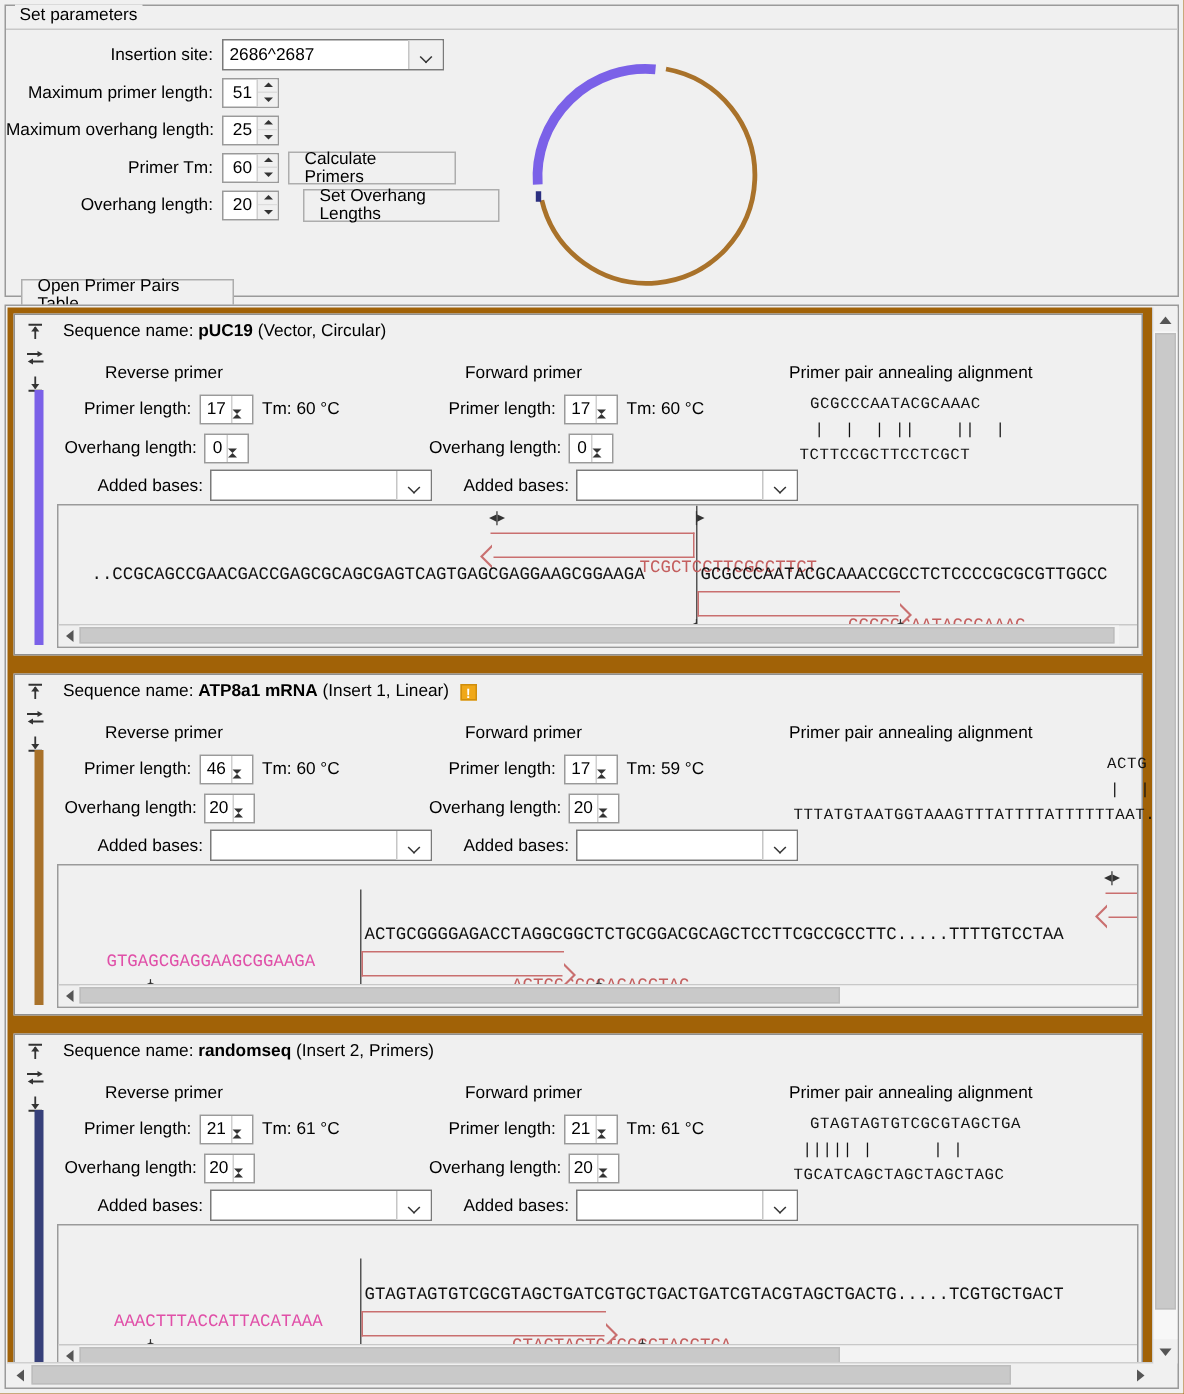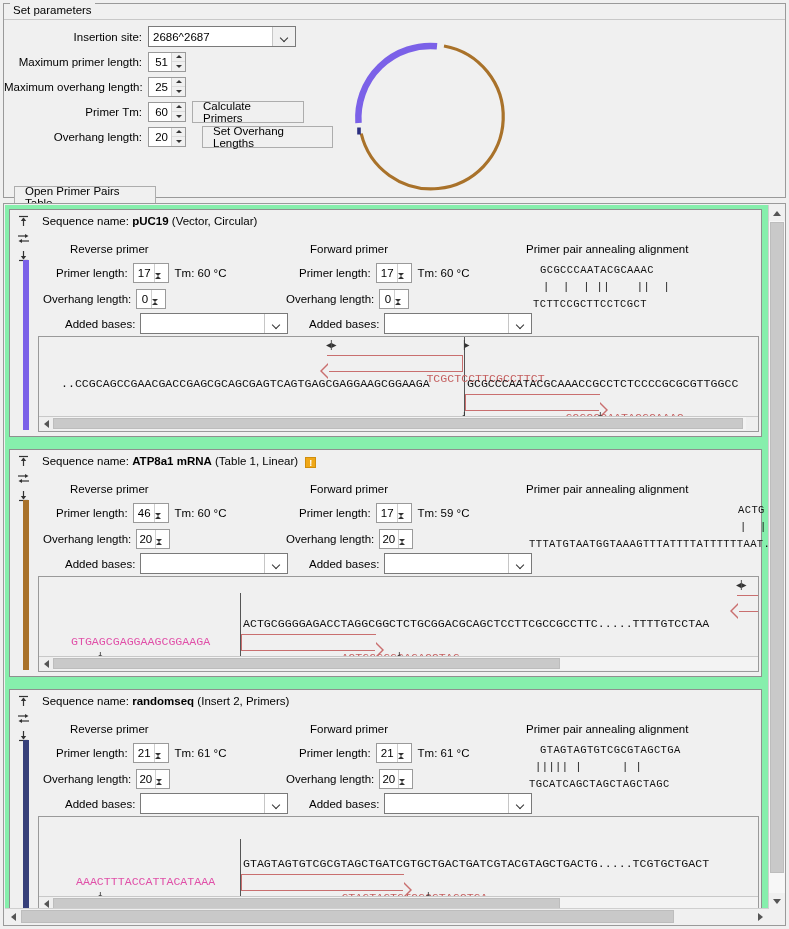--- a/index.html
+++ b/index.html
@@ -73,21 +73,21 @@
   .btn-table{position:absolute;left:10px;top:166px;width:142px;height:22px;}
 
   
   .map{position:absolute;left:330px;top:8px;width:230px;height:180px;}
 
   
   .mainarea{
     position:absolute;left:3px;top:203px;width:783px;height:723px;
     border:1px solid #9a9a9a;background:#f0f0f0;box-sizing:border-box;
   }
-  .viewport{position:absolute;left:1px;top:1px;width:763px;height:704px;overflow:hidden;background:#86efac;}
+  .viewport{position:absolute;left:1px;top:1px;width:763px;height:704px;overflow:hidden;background:#a16207;}
 
   .panel{
     position:absolute;left:4px;width:753px;
     border:1px solid #8f8f8f;background:#f0f0f0;box-sizing:border-box;
   }
   .panel .sidebar{position:absolute;left:3px;top:4px;width:20px;}
   .ico{width:15px;height:15px;display:block;margin:0 auto 2px;}
   .colorbar{position:absolute;left:13px;width:6px;}
 
   .seqtitle{position:absolute;left:32px;top:5px;font-size:11.5px;white-space:nowrap;}
@@ -438,21 +438,21 @@
                 <line x1="7.5" y1="3" x2="7.5" y2="11" stroke="#333" stroke-width="1.2"></line>
                 <polygon points="7.5,11.5 4.8,8 10.2,8" fill="#333"></polygon>
               </svg>
           </span>
         </div>
         <div class="colorbar" style="top:50px;height:170px;background:#a9722a;"></div>
 
         <div class="seqtitle">
           <span>Sequence name:</span>
           <b>ATP8a1 mRNA</b>
-          <span>(Table 1, Linear)</span>
+          <span>(Insert 1, Linear)</span>
           <span class="warn">!</span>
         </div>
 
         <div class="colhead" style="left:60px;top:33px;">Reverse primer</div>
         <div class="colhead" style="left:300px;top:33px;">Forward primer</div>
         <div class="colhead" style="left:516px;top:33px;">Primer pair annealing alignment</div>
 
         <div class="fieldrow" style="left:46px;top:53px;">
           <span class="t">Primer length:</span>
           <span class="spin" style="width:36px;">

